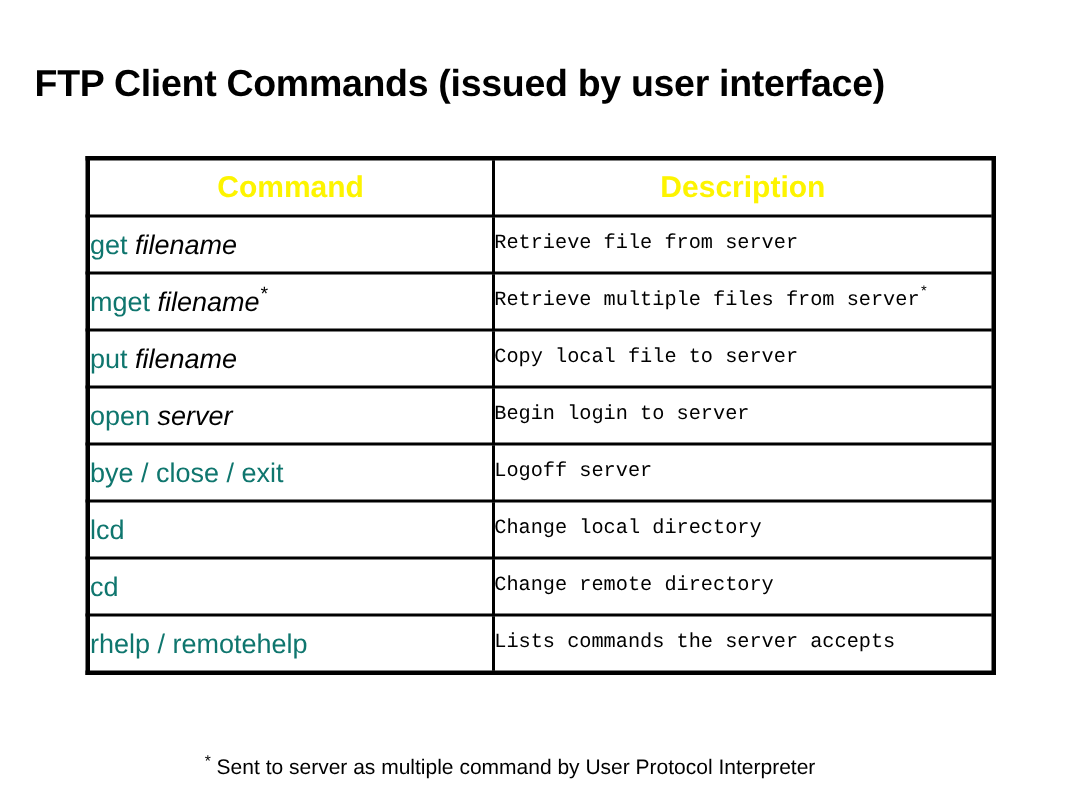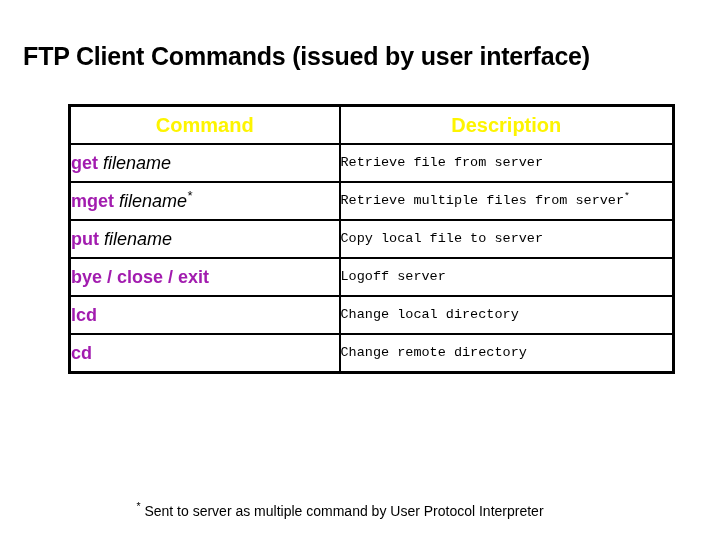--- a/index.html
+++ b/index.html
@@ -34,21 +34,20 @@
   }
 
   #cmd-table {
     position: absolute;
     left: 57px;
     top: 104px;
     width: 604px;
     border-collapse: collapse;
     table-layout: fixed;
     border: 3px solid #000000;
-    margin-left: 11px;
   }
 
   #cmd-table col.col-command { width: 270px; }
   #cmd-table col.col-description { width: 334px; }
 
   #cmd-table th,
   #cmd-table td {
     border: 2px solid #000000;
     padding: 0;
     height: 36px;
@@ -75,22 +74,22 @@
   td.desc-cell {
     padding-left: 7px;
     font-size: 13.5px;
     color: #000000;
     line-height: 1.05;
     white-space: nowrap;
     font-family: Liberation Mono, monospace;
   }
 
   .kw {
-    color: #a21caf;
-    font-weight: bold;
+    color: #0f766e;
+    font-weight: normal;
   }
 
   .arg {
     color: #000000;
     font-style: italic;
     font-weight: normal;
   }
 
   .star-sup {
     font-size: 0.72em;
@@ -139,31 +138,39 @@
         </tr>
         <tr>
           <td class="cmd-cell"><span class="kw">mget</span> <span class="arg">filename</span><span class="arg star-sup">*</span></td>
           <td class="desc-cell"><span>Retrieve multiple files from server</span><span class="star-sup">*</span></td>
         </tr>
         <tr>
           <td class="cmd-cell"><span class="kw">put</span> <span class="arg">filename</span></td>
           <td class="desc-cell"><span>Copy local file to server</span></td>
         </tr>
         <tr>
+          <td class="cmd-cell"><span class="kw">open</span> <span class="arg">server</span></td>
+          <td class="desc-cell"><span>Begin login to server</span></td>
+        </tr>
+        <tr>
           <td class="cmd-cell"><span class="kw">bye / close / exit</span></td>
           <td class="desc-cell"><span>Logoff server</span></td>
         </tr>
         <tr>
           <td class="cmd-cell"><span class="kw">lcd</span></td>
           <td class="desc-cell"><span>Change local directory</span></td>
         </tr>
         <tr>
           <td class="cmd-cell"><span class="kw">cd</span></td>
           <td class="desc-cell"><span>Change remote directory</span></td>
         </tr>
+        <tr>
+          <td class="cmd-cell"><span class="kw">rhelp / remotehelp</span></td>
+          <td class="desc-cell"><span>Lists commands the server accepts</span></td>
+        </tr>
       </tbody>
   </table>
 
   <div id="footnote">
     <span class="fn-star">*</span> <span>Sent to server as multiple command by User Protocol Interpreter</span>
   </div>
 
 </div>
 
 </body></html>

